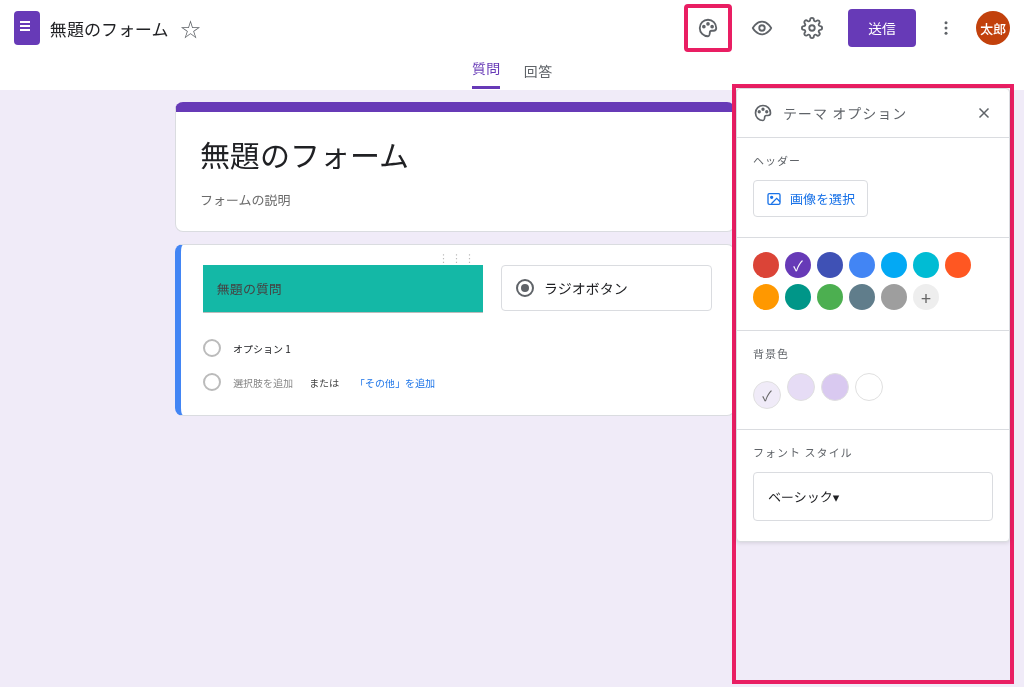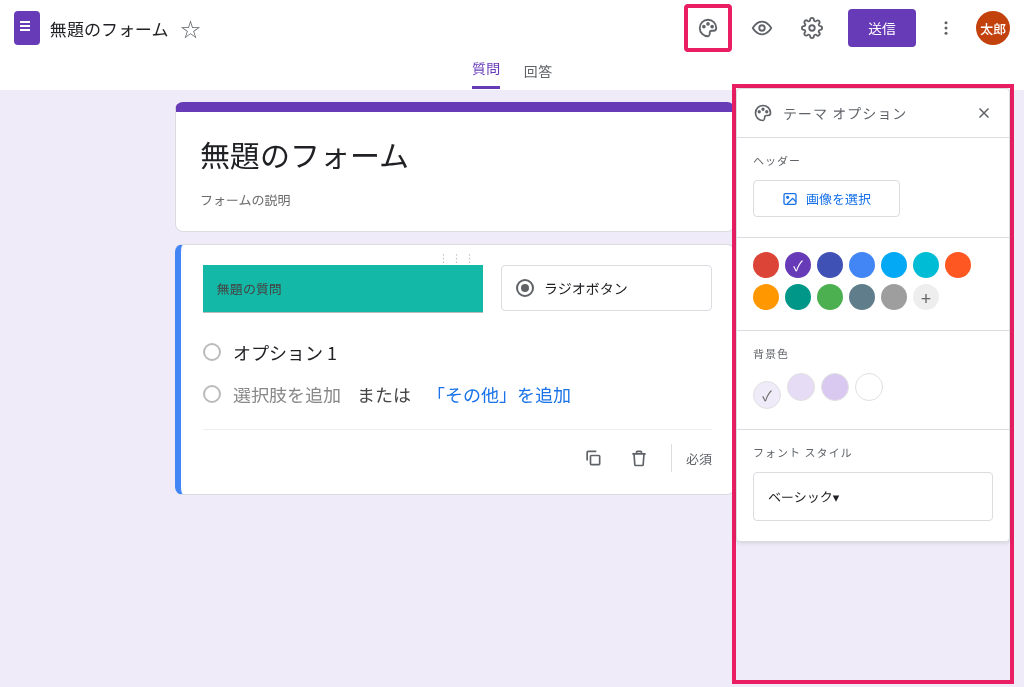--- a/index.html
+++ b/index.html
@@ -42,41 +42,41 @@
 
   .card.question-card { padding:20px 22px 8px; border-left:6px solid #4285f4; }
   .drag { position:absolute; top:4px; left:50%; transform:translateX(-50%); color:#bbb; letter-spacing:2px; font-size:11px; }
   .qrow { display:flex; gap:18px; align-items:flex-start; }
   .qtitle { flex:1; background:#14b8a6; border-bottom:1px solid #bbb; padding:14px 14px; font-size:13px; color:#444; }
   .qtype { width:211px; border:1px solid var(--border); border-radius:4px; padding:12px 14px; display:flex; align-items:center; gap:10px; font-size:14px; cursor:pointer; }
   .radio-dot { width:18px; height:18px; border-radius:50%; border:2px solid #5f6368; display:inline-flex; align-items:center; justify-content:center; flex:0 0 18px; }
   .radio-dot.filled::after { content:""; width:8px; height:8px; border-radius:50%; background:#5f6368; }
 
   .options { margin:18px 0 8px; }
-  .opt { display:flex; align-items:center; gap:12px; padding:8px 0; font-size:18px; }
+  .opt { display:flex; align-items:center; gap:12px; padding:8px 0; font-size:10px; }
   .opt .circ { width:18px; height:18px; border:2px solid #bbb; border-radius:50%; flex:0 0 18px; }
   .addopt-grey { color:#888; }
   .addopt-sep { color:#444; margin:0 4px; }
   .addopt-link { color:var(--blue-link); cursor:pointer; }
 
   .qfoot { border-top:1px solid #eee; margin-top:14px; padding:10px 0 10px; display:flex; align-items:center; justify-content:flex-end; gap:10px; color:var(--text-grey); }
   .foot-icon { width:36px; height:36px; display:flex; align-items:center; justify-content:center; cursor:pointer; }
   .vdiv { width:1px; height:28px; background:#ddd; margin:0 4px; }
   .req-label { font-size:13px; }
 
   
   .panel-outline { position:absolute; right:10px; top:-6px; width:282px; height:600px; border:4px solid var(--highlight-pink); pointer-events:none; }
   .theme-panel { position:absolute; right:14px; top:-2px; width:274px; background:#fff; border:1px solid var(--border); border-radius:4px; padding:0; box-shadow:0 1px 4px rgba(0,0,0,.12); }
   .pan-head { display:flex; align-items:center; gap:10px; padding:14px 16px; }
   .pan-title { font-size:14px; color:var(--text-grey); flex:1; letter-spacing:1px; }
   .pan-close { cursor:pointer; color:var(--text-grey); }
   .pan-sep { height:1px; background:var(--border); }
   .pan-section { padding:14px 16px 20px; }
   .sec-label { font-size:11px; color:var(--text-grey); letter-spacing:1px; margin-bottom:12px; }
-  .img-sel { display:inline-flex; align-items:center; gap:8px; border:1px solid var(--border); border-radius:4px; padding:8px 28px; font-size:13px; color:var(--blue-link); cursor:pointer; }
+  .img-sel { display:inline-flex; align-items:center; gap:8px; border:1px solid var(--border); border-radius:4px; padding:8px 12px; font-size:13px; color:var(--blue-link); cursor:pointer; }
 
   .swatches { display:flex; flex-wrap:wrap; gap:6px; width:220px; }
   .sw { width:26px; height:26px; border-radius:50%; cursor:pointer; position:relative; }
   .sw.sel::after { content:"✓"; color:#fff; font-size:14px; position:absolute; inset:0; display:flex; align-items:center; justify-content:center; }
   .sw.plus { background:#eee; color:#666; display:flex; align-items:center; justify-content:center; font-size:18px; }
 
   .bg-sw { width:28px; height:28px; border-radius:50%; border:1px solid #e0e0e0; cursor:pointer; position:relative; display:inline-flex; align-items:center; justify-content:center; margin-right:6px; }
   .bg-sw.sel::after { content:"✓"; color:#666; font-size:14px; }
 
   .font-sel { width:100%; border:1px solid var(--border); border-radius:4px; padding:14px 14px; font-size:13px; display:flex; justify-content:flex-start; align-items:center; cursor:pointer; margin-top:4px; }
@@ -153,35 +153,20 @@
           <span>オプション 1</span>
         </div>
         <div class="opt">
           <span class="circ"></span>
           <span class="addopt-grey">選択肢を追加</span>
           <span class="addopt-sep">または</span>
           <span class="addopt-link">「その他」を追加</span>
         </div>
       </div>
 
-      <div class="qfoot">
-        <div class="foot-icon">
-          <svg width="20" height="20" viewBox="0 0 24 24" fill="none" stroke="#5f6368" stroke-width="2">
-              <rect x="9" y="9" width="11" height="11" rx="1"></rect>
-              <path d="M5 15V5a1 1 0 0 1 1-1h10"></path>
-            </svg>
-        </div>
-        <div class="foot-icon">
-          <svg width="20" height="20" viewBox="0 0 24 24" fill="none" stroke="#5f6368" stroke-width="2">
-              <path d="M4 7h16M9 7V5a1 1 0 0 1 1-1h4a1 1 0 0 1 1 1v2m-9 0 1 13a1 1 0 0 0 1 1h8a1 1 0 0 0 1-1l1-13"></path>
-            </svg>
-        </div>
-        <div class="vdiv"></div>
-        <span class="req-label">必須</span>
-      </div>
     </div>
   </div>
 
   <div class="panel-outline"></div>
   <div class="theme-panel">
     <div class="pan-head">
       <span>
         <svg width="20" height="20" viewBox="0 0 24 24" fill="none" stroke="#5f6368" stroke-width="2">
             <path d="M12 21a9 9 0 1 1 9-9c0 2-1.5 3-3 3h-2a2 2 0 0 0-2 2c0 1.3-.8 4-2 4z"></path>
             <circle cx="7.5" cy="10.5" r="1" fill="#5f6368"></circle>

